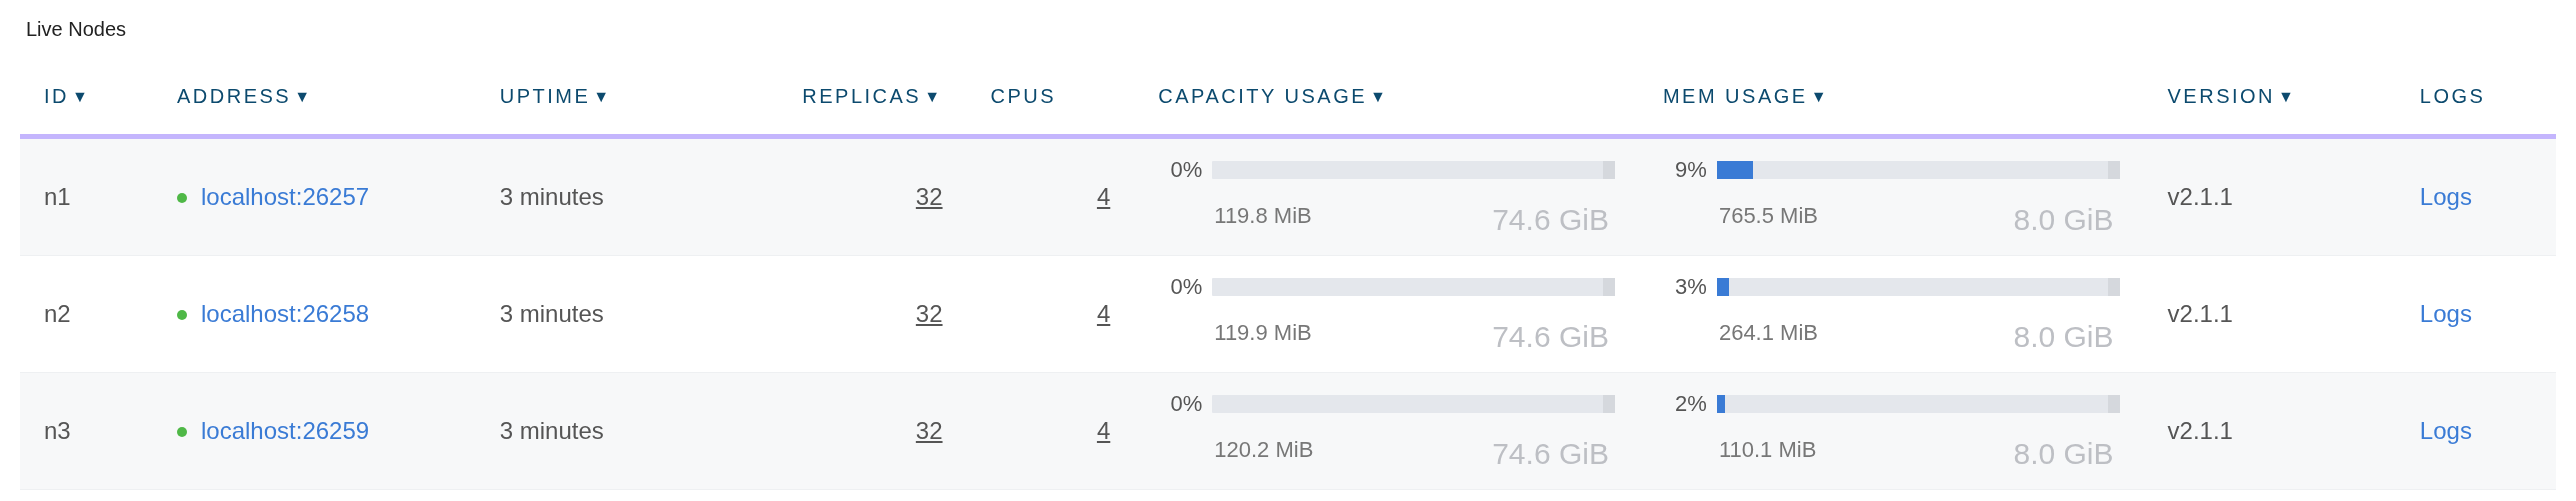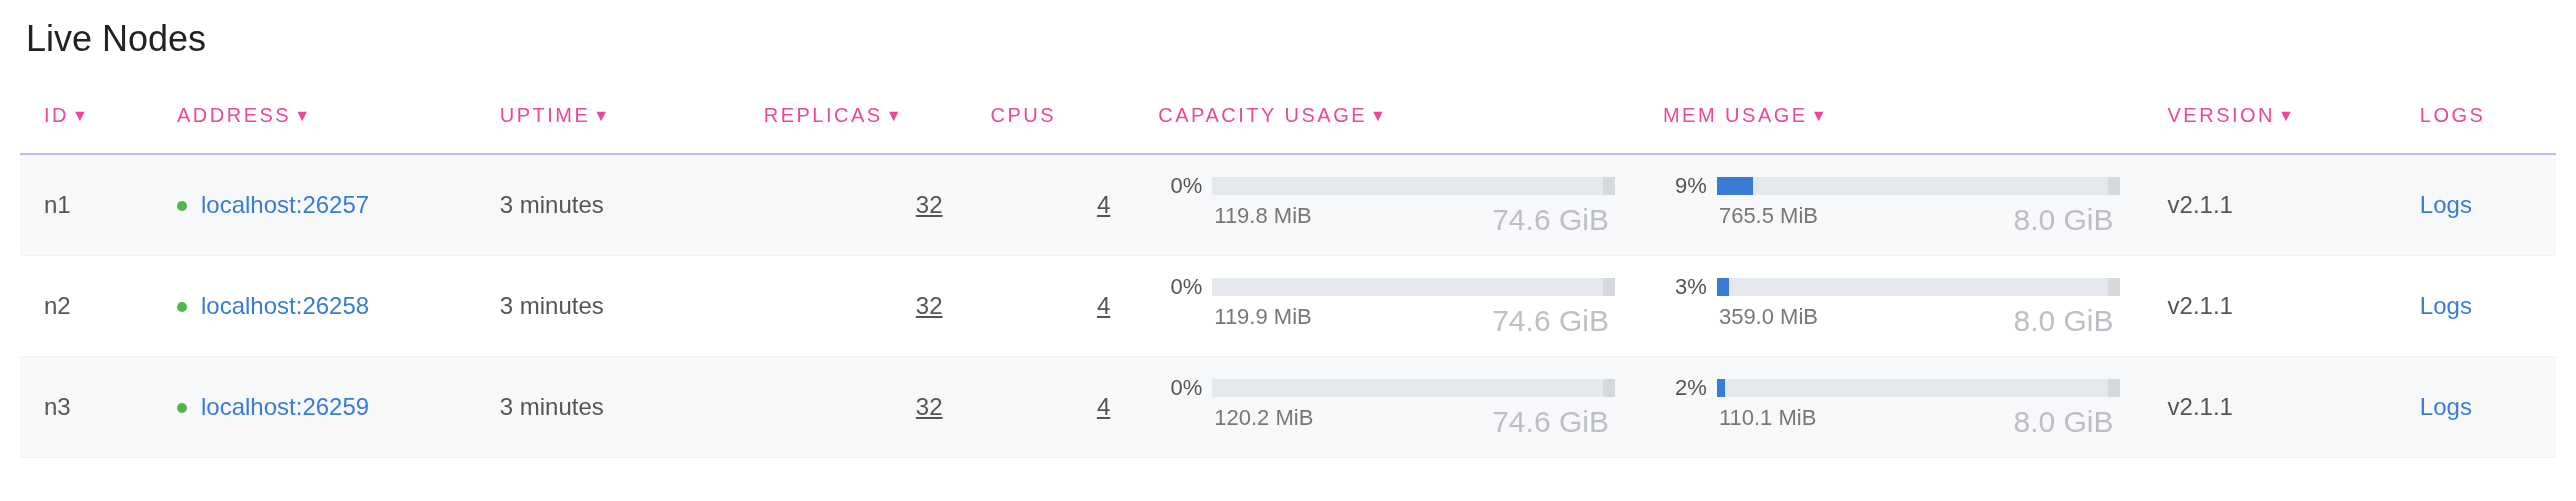--- a/index.html
+++ b/index.html
@@ -4,37 +4,37 @@
   <style>
     * { box-sizing: border-box; margin: 0; padding: 0; }
     body {
       font-family: -apple-system, BlinkMacSystemFont, "Segoe UI", Helvetica, Arial, sans-serif;
       background: #fff;
       color: #333;
       font-size: 24px;
     }
     .container { padding: 10px 20px; }
     .page-title {
-      font-size: 36px;
+      font-size: 20px;
       font-weight: 400;
       color: #222;
       padding: 8px 6px 22px 6px;
     }
     table {
       width: 100%;
       border-collapse: collapse;
     }
     th {
       text-align: left;
       padding: 22px 24px 26px 24px;
       font-size: 20px;
       font-weight: 500;
       letter-spacing: 2.5px;
-      color: #ec4899;
-      border-bottom: 2px solid #c4b5fd;
+      color: #0c4a6e;
+      border-bottom: 5px solid #c4b5fd;
       text-transform: uppercase;
       white-space: nowrap;
       vertical-align: middle;
     }
     th .sort-icon {
       margin-left: 3px;
       font-size: 16px;
       position: relative;
       top: -1px;
     }
@@ -88,38 +88,38 @@
     }
     .bar-cap {
       position: absolute;
       right: 0; top: 0; bottom: 0;
       width: 12px;
       background: #d5d8dd;
     }
     .sub-row {
       display: flex;
       gap: 8px;
-      margin-top: 4px;
+      margin-top: 20px;
       padding-left: 56px;
     }
     .sub-used {
       color: #777;
       font-size: 22px;
       flex: 1;
     }
     .sub-total {
       color: #bdbfc4;
       font-size: 30px;
       text-align: right;
       padding-right: 6px;
     }
     .col-id { width: 90px; }
     .col-addr { width: 229px; }
     .col-up { width: 149px; }
-    .col-rep { width: 159px; text-align: center; }
+    .col-rep { width: 159px; text-align: right; }
     .col-cpu  { width: 119px; text-align: left; }
     .col-cap  { width: 309px; }
     .col-mem  { width: 309px; }
     .col-ver  { width: 179px; }
     .col-log  { width: 90px; }
   </style>
 </head>
 <body>
 
 <div class="container">
@@ -207,21 +207,21 @@
     <td class="usage-cell">
       <div class="bar-wrap">
         <div class="bar-row">
           <span class="pct">3%</span>
           <div class="bar">
             <div class="bar-fill" style="width:3%"></div>
             <div class="bar-cap"></div>
           </div>
         </div>
         <div class="sub-row">
-          <span class="sub-used">359.0 MiB</span>
+          <span class="sub-used">264.1 MiB</span>
           <span class="sub-total">8.0 GiB</span>
         </div>
       </div>
     </td>
     <td>v2.1.1</td>
     <td><span class="link">Logs</span></td>
   </tr>
 
   <tr>
     <td>n3</td>

